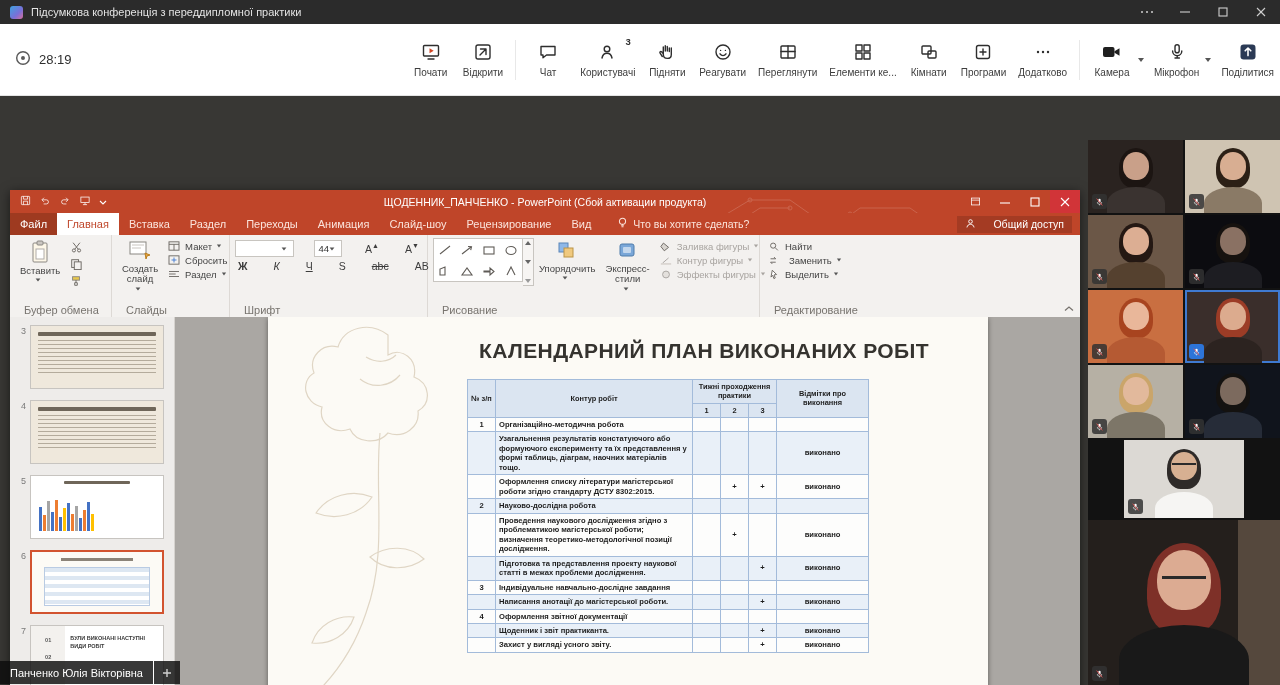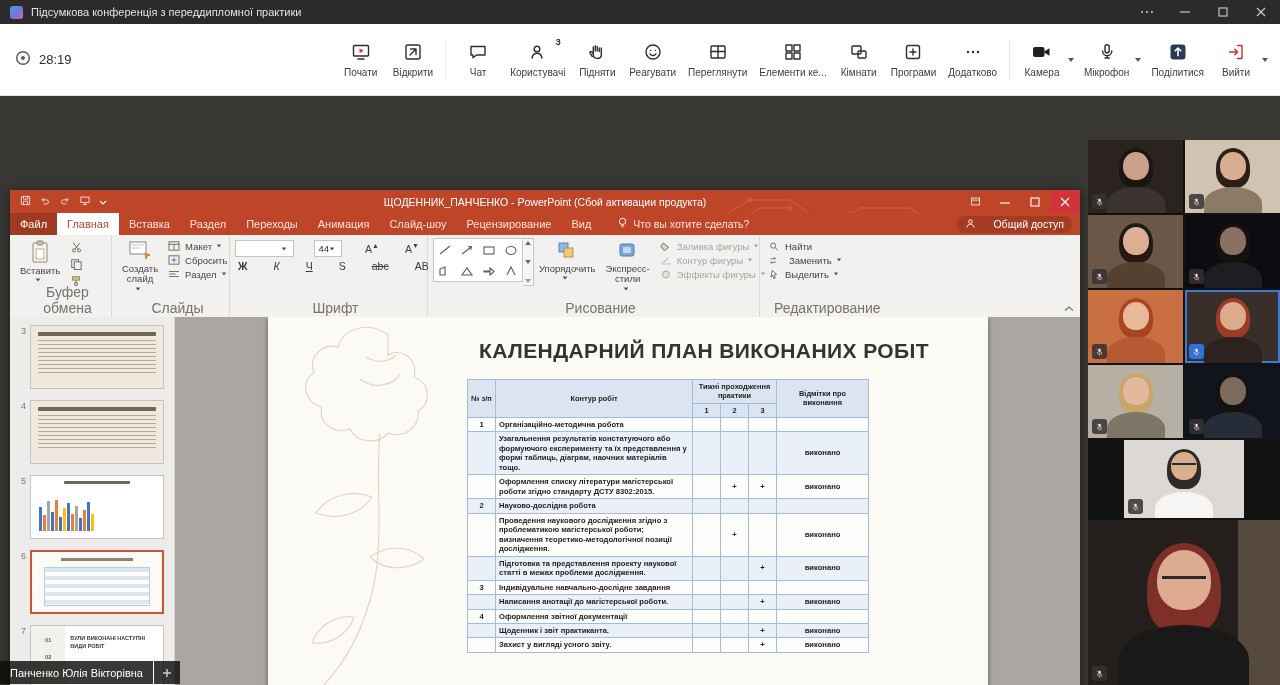--- a/index.html
+++ b/index.html
@@ -36,26 +36,26 @@
   .ppt-winbtn svg{stroke:#fff;stroke-width:1.1;fill:none}
   .ppt-close{background:#d13438}
   .circuit{position:absolute;right:90px;top:0;opacity:.16;pointer-events:none}
   
   .ppt-tabs{height:22px;background:#bf4529;display:flex;align-items:center;font-size:11px;color:#fbe4dc;position:relative}
   .tab{padding:0 10px;height:22px;line-height:22px;cursor:default}
   .tab-file{background:#9e3a20;color:#fff}
   .tab-active{background:#ffffff;color:#bf4529}
   .tellme{display:flex;align-items:center;gap:5px;margin-left:16px;color:#fbe4dc;font-size:10.5px}
   .tellme svg{stroke:#fbe4dc;fill:none;stroke-width:1.2}
-  .share-btn{margin-left:auto;margin-right:8px;display:flex;align-items:center;gap:17px;color:#fff;font-size:10.5px;background:rgba(0,0,0,.14);padding:2px 8px;border-radius:8px}
+  .share-btn{margin-left:auto;margin-right:8px;display:flex;align-items:center;gap:17px;color:#fff;font-size:10.5px;background:rgba(0,0,0,.14);padding:2px 8px;border-radius:0}
   .share-btn svg{stroke:#fff;fill:none;stroke-width:1.2}
   
   .ribbon{height:82px;background:#f3f1ef;border-bottom:1px solid #cfccc8;display:flex;position:relative;font-size:9.5px;color:#444}
   .rgroup{position:relative;border-right:1px solid #ddd9d5;padding:3px 5px 15px;box-sizing:border-box;flex-shrink:0}
-  .g-label{position:absolute;bottom:1px;left:14px;right:0;text-align:center;font-size:14px;color:#77736e}
+  .g-label{position:absolute;bottom:1px;left:14px;right:0;font-size:11px;color:#77736e}
   .g-body{display:flex;height:100%;align-items:flex-start}
   .bigbtn{display:flex;flex-direction:column;align-items:center;justify-content:flex-start;gap:2px;padding:2px 5px;text-align:center;line-height:1.1}
   .smallcol{display:flex;flex-direction:column;gap:3px;margin-left:3px;padding-top:2px}
   .sic{width:16px;height:14px;display:flex;align-items:center;justify-content:center}
   .sic svg,.mini-ic svg{stroke:#6b6762;fill:none;stroke-width:1.1}
   .stack{display:flex;flex-direction:column;gap:2px;margin-left:4px;padding-top:2px}
   .stackbtn{display:flex;align-items:center;gap:4px;white-space:nowrap}
   .combo{background:#fff;border:1px solid #c8c5c0;height:15px;display:flex;align-items:center;font-size:9.5px;padding:0 2px 0 4px;color:#333}
   .combo .chev{transform:scale(.8);margin-left:auto}
   .frow{display:flex;align-items:center;gap:20px;margin:2px 0}
@@ -302,32 +302,20 @@
   </div>
   <div class="tb-btn">
     <div class="ic">
         <svg width="20" height="20" viewBox="0 0 20 20">
           <rect x="2.5" y="2.5" width="15" height="15" rx="3.2" fill="#2b3a55" stroke="none"></rect>
           <path d="M10 13.6V6.2M7.2 8.8L10 6l2.8 2.8" stroke="#fff" stroke-width="1.6"></path>
         </svg>
       </div>
     <div class="lbl">Поділитися</div>
   </div>
-  <div class="tb-combo" style="margin-right:8px">
-    <div class="tb-btn">
-      <div class="ic">
-          <svg width="20" height="20" viewBox="0 0 20 20">
-            <path d="M11.5 3.5H16v13h-4.5" stroke="#d12b2b"></path>
-            <path d="M3.5 10h8M8.8 7.2L11.6 10l-2.8 2.8" stroke="#d12b2b"></path>
-          </svg>
-        </div>
-      <div class="lbl">Вийти</div>
-    </div>
-    <div class="chev"></div>
-  </div>
 </div>
 
 <div style="position:absolute;top:95px;left:0;right:0;bottom:0;background:#383734">
 
   <div class="ppt">
 
     <div class="ppt-titlebar">
       <svg class="circuit" width="300" height="45" viewBox="0 0 300 45">
           <g stroke="#fff" fill="none">
             <path d="M10 40L60 10h40l20 14h60M140 40l30-22h50l20 14h40M30 44l40-26h30"></path>

